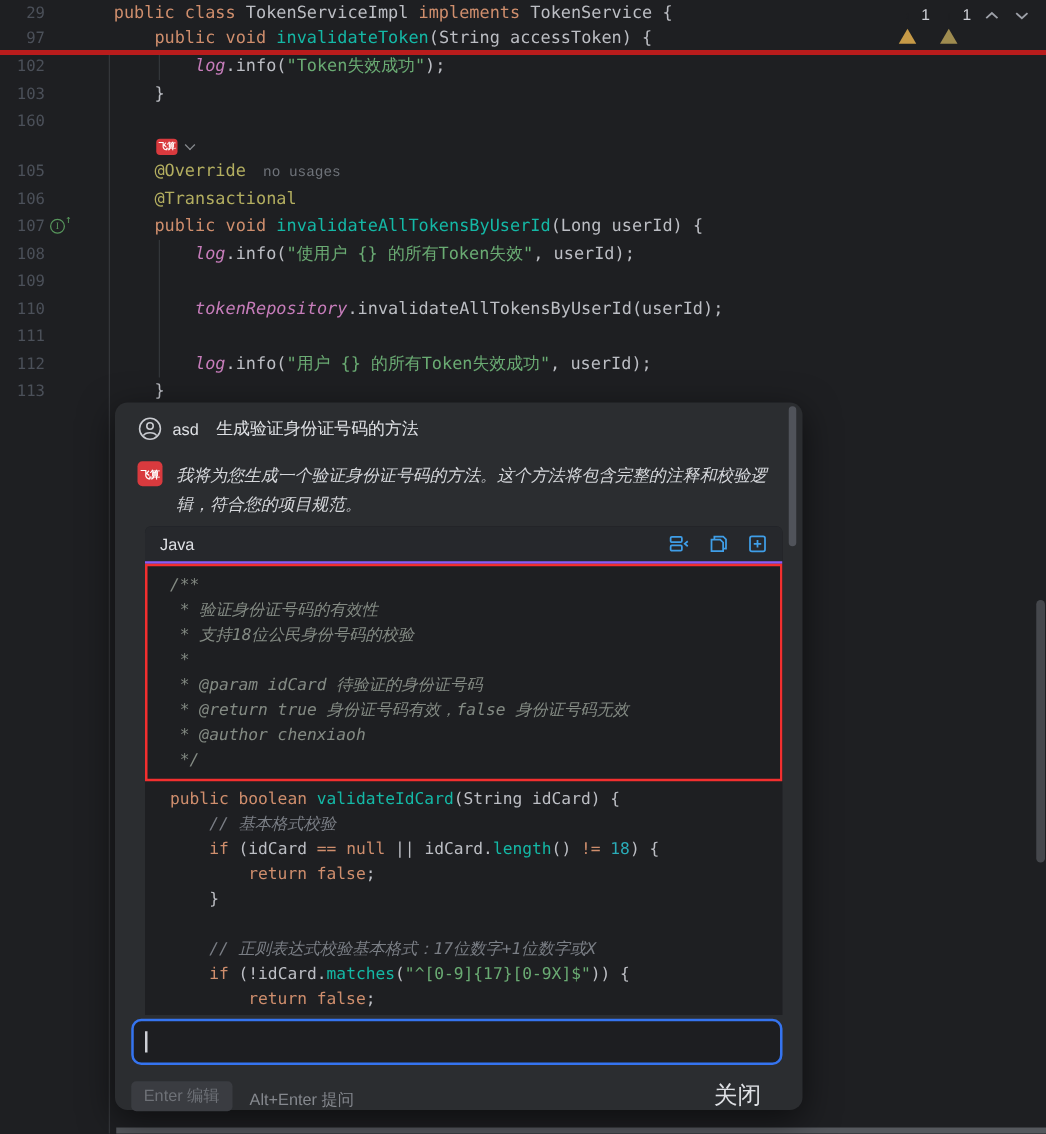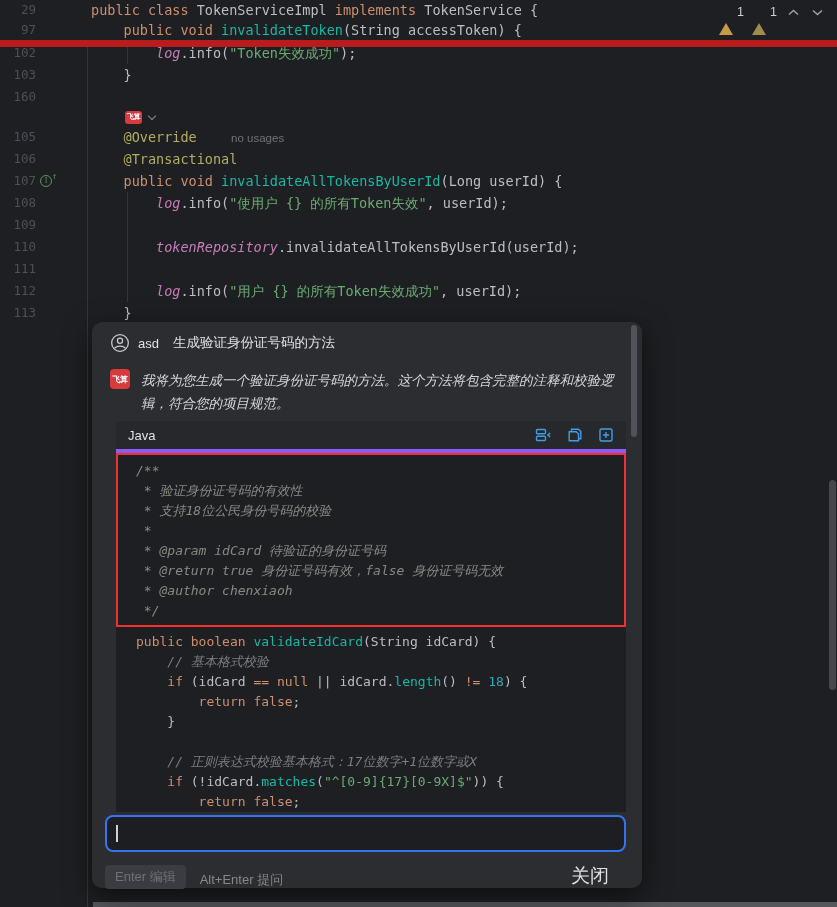--- a/index.html
+++ b/index.html
@@ -5,21 +5,21 @@
   html,body{margin:0;padding:0;}
   body{
     width:837px;height:907px;position:relative;overflow:hidden;
     background:#1e1f22;
     font-family:"Liberation Sans", sans-serif;
     -webkit-font-smoothing:antialiased;
   }
   
   .editor{position:absolute;inset:0;}
   .gutter-sep{position:absolute;left:87px;top:0;width:1px;height:907px;background:#34363a;}
-  .sticky{position:absolute;left:0;top:0;right:0;background:#1e1f22;border-bottom:7px solid #b91c1c;z-index:2;}
+  .sticky{position:absolute;left:0;top:0;right:0;background:#1e1f22;border-bottom:4px solid #b91c1c;z-index:2;}
   .sticky .erow{height:20px;line-height:20px;}
   .rows{position:absolute;left:0;top:42px;right:0;}
   .erow{display:flex;height:22px;line-height:22px;font-family:"DejaVu Sans Mono","Liberation Mono",monospace;font-size:13.5px;}
   .erow .ln{width:36px;flex:0 0 36px;text-align:right;color:#4b5059;font-size:12.5px;font-family:"DejaVu Sans Mono",monospace;}
   .erow .gut{width:55px;flex:0 0 55px;position:relative;}
   .erow .ecode{white-space:pre;}
   .erow.inlay{height:18px;line-height:18px;padding-left:125px;align-items:center;gap:7px;}
   .ai-badge{display:inline-flex;align-items:center;justify-content:center;width:17px;height:13px;border-radius:3px;background:#d93a3e;color:#fff;font-size:7px;font-weight:bold;letter-spacing:-.5px;}
   .caret-down{width:5px;height:5px;border-right:1.5px solid #888b90;border-bottom:1.5px solid #888b90;transform:rotate(45deg);margin-top:-3px;}
   .ovr{position:absolute;left:4px;top:5px;width:10px;height:10px;border:1.3px solid #57965c;border-radius:50%;color:#57965c;font-size:8px;line-height:10px;text-align:center;font-family:"Liberation Serif",serif;}
@@ -28,21 +28,21 @@
   
   .tk-k{color:#cf8e6d;}
   .tk-p{color:#bcbec4;}
   .tk-m{color:#14b8a6;}
   .tk-s{color:#6aab73;}
   .tk-f{color:#c77dbb;font-style:italic;}
   .tk-a{color:#b3ae60;}
   .tk-n{color:#2aacb8;text-align:right;}
   .tk-c{color:#7a7e85;font-style:italic;}
   .tk-d{color:#848b84;font-style:italic;}
-  .tk-g{color:#6f737a;font-size:11.5px;font-family:Liberation Sans, sans-serif;font-style:normal;margin-left:28px;}
+  .tk-g{color:#6f737a;font-size:11.5px;font-family:Liberation Mono, monospace;font-style:normal;}
   
   .inspect{position:absolute;right:12px;top:3px;height:18px;display:flex;align-items:center;gap:8px;z-index:3;}
   .warn-wrap{position:relative;width:14px;height:12px;}
   .warn-tri{width:0;height:0;border-left:7px solid transparent;border-right:7px solid transparent;border-bottom:12px solid #c79a47;}
   .warn-tri.dim{border-bottom-color:#9f8c50;}
   .warn-bang{position:absolute;left:0;top:3px;width:14px;text-align:center;color:#1e1f22;font-size:8px;font-weight:bold;line-height:10px;}
   .warn-count{color:#ced0d6;font-size:12.5px;margin-left:-4px;}
   .chev-btn{display:flex;align-items:center;justify-content:center;width:16px;height:16px;}
   
   .ed-scroll-thumb{position:absolute;right:1px;top:480px;width:7px;height:210px;background:#45474c;border-radius:4px;}
@@ -53,21 +53,21 @@
   .chat-scroll-thumb{position:absolute;right:5px;top:3px;width:6px;height:112px;background:#505archive359;background:#50535a;border-radius:3px;}
   .user-row{position:absolute;left:18px;top:8px;height:26px;display:flex;align-items:center;}
   .avatar{width:20px;height:20px;flex:0 0 20px;}
   .user-name{color:#dfe1e5;font-size:13px;margin-left:8px;}
   .user-query{color:#dfe1e5;font-size:13.5px;margin-left:14px;}
   .ai-row{position:absolute;left:18px;top:47px;display:flex;align-items:flex-start;}
   .ai-avatar{width:20px;height:20px;flex:0 0 20px;border-radius:4px;background:#d93a3e;color:#fff;font-size:8px;font-weight:bold;display:flex;align-items:center;justify-content:center;letter-spacing:-.5px;}
   .ai-msg{margin-left:11px;width:492px;color:#d5d7db;font-size:13.5px;line-height:23px;font-style:italic;}
   
   .codeblock{position:absolute;left:24px;top:99px;width:510px;height:391px;background:#1e1f22;border-radius:5px 5px 0 0;overflow:hidden;}
-  .cb-header{height:28px;background:#26282c;display:flex;align-items:center;padding:0 12px;border-bottom:4px solid #8b5cf6;}
+  .cb-header{height:28px;background:#26282c;display:flex;align-items:center;padding:0 12px;border-bottom:2px solid #8b5cf6;}
   .cb-lang{color:#dfe1e5;font-size:13px;}
   .cb-actions{margin-left:auto;display:flex;align-items:center;gap:15px;}
   .cb-actions svg{display:block;}
   .doc-box{border:2px solid #f32f2f;padding:6px 0 4px 18px;}
   .cline{white-space:pre;height:20px;line-height:20px;font-family:"DejaVu Sans Mono","Liberation Mono",monospace;font-size:13px;}
   .code-body{padding:5px 0 0 20px;}
   
   .chat-input{position:absolute;left:13px;top:493px;width:517px;height:33px;border:2px solid #3574f0;border-radius:8px;background:#1d1e21;}
   .caret-bar{position:absolute;left:9px;top:8px;width:1.5px;height:17px;background:#ced0d6;}
   .chat-footer{position:absolute;left:13px;top:541px;width:524px;height:26px;display:flex;align-items:flex-end;}

